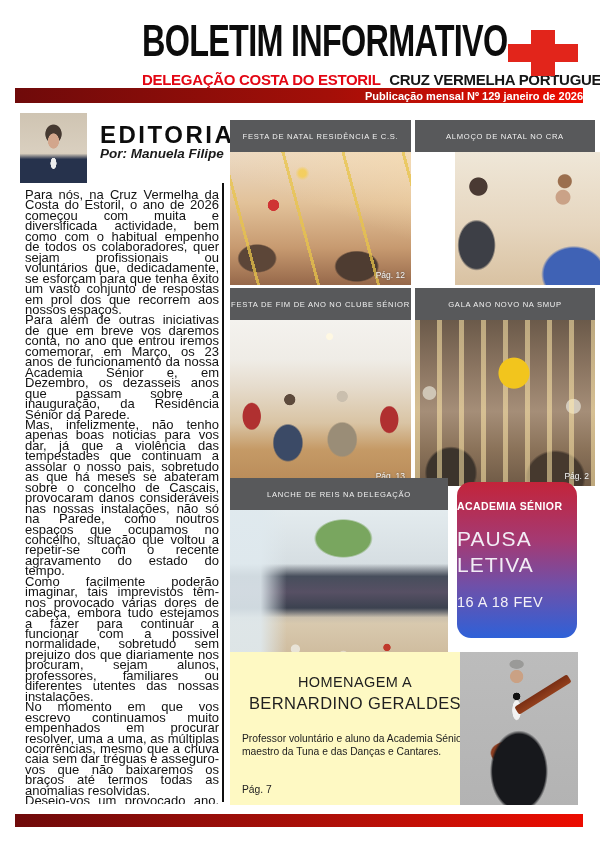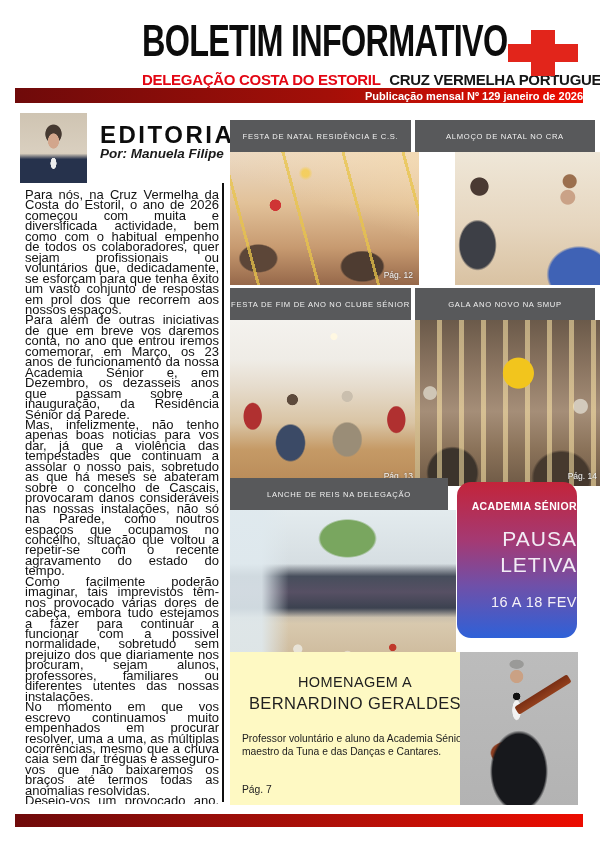--- a/index.html
+++ b/index.html
@@ -66,21 +66,21 @@
   .divider-v{position:absolute;left:222px;top:183px;width:2px;height:619px;background:#0f0f0f;}
 
   
   .card{position:absolute;margin:0;}
   .card-cap{
     height:32px;background:#58595b;color:#f1f1f1;
     font-size:7.6px;letter-spacing:.7px;
     display:flex;align-items:center;justify-content:center;
     text-transform:uppercase;white-space:nowrap;
   }
-  .card-photo{position:relative;width:100%;padding-left:8px;}
+  .card-photo{position:relative;width:100%;}
   .pag{
     position:absolute;right:6px;bottom:5px;color:#f5f5f5;font-size:8.5px;
     text-shadow:0 0 2px rgba(60,60,60,.8);
   }
   .pag-left{right:auto;left:8px;}
 
   .card1{left:230px;top:120px;width:181px;}
   .card1 .card-photo{height:133px;}
   .card2{left:415px;top:120px;width:180px;}
   .card2 .card-photo{height:133px;}
@@ -141,21 +141,21 @@
       radial-gradient(circle 7px at 30% 88%, #e8e3d7 60%, rgba(0,0,0,0) 72%),
       radial-gradient(circle 7px at 52% 92%, #e3d9c8 60%, rgba(0,0,0,0) 72%),
       radial-gradient(circle 6px at 72% 87%, #c0392b 55%, rgba(0,0,0,0) 68%),
       linear-gradient(180deg, rgba(0,0,0,0) 34%, #474e5c 42%, #575064 52%, #3c4250 62%, rgba(0,0,0,0) 68%),
       linear-gradient(180deg,#e3ebee 0%,#d6dee2 34%,#b9b4ac 62%,#d8c9ae 72%,#cbb697 100%);
   }
 
   
   .academia{
     position:absolute;left:457px;top:482px;width:120px;height:156px;
-    border-radius:14px;color:#fff;text-align:right;
+    border-radius:14px;color:#fff;text-align:left;
     background:linear-gradient(180deg,#c3243a 0%,#a43a74 38%,#7050a8 66%,#2e61d8 100%);
   }
   .academia .a-title{margin:18px 0 0;font-size:10.5px;font-weight:bold;letter-spacing:.4px;}
   .academia .a-big{margin:14px 0 0;font-size:21px;line-height:26px;font-weight:400;
     color:#f2ecf5;letter-spacing:1px;}
   .academia .a-dates{margin:16px 0 0;font-size:14.5px;color:#f4f1f7;letter-spacing:.5px;}
 
   
   .homage{position:absolute;left:230px;top:652px;width:348px;height:153px;background:#fef9c3;}
   .homage-titles{position:absolute;left:5px;top:22px;width:240px;text-align:center;color:#1f1f1f;}
@@ -238,21 +238,21 @@
   <figure class="card card3">
     <figcaption class="card-cap">FESTA DE FIM DE ANO NO CLUBE SÉNIOR</figcaption>
     <div class="card-photo photo-clube">
       <span class="pag">Pág. 13</span>
     </div>
   </figure>
 
   <figure class="card card4">
     <figcaption class="card-cap">GALA ANO NOVO NA SMUP</figcaption>
     <div class="card-photo photo-gala">
-      <span class="pag">Pág. 14</span>
+      <span class="pag">Pág. 2</span>
     </div>
   </figure>
 
   <figure class="card card5">
     <figcaption class="card-cap">LANCHE DE REIS NA DELEGAÇÃO</figcaption>
     <div class="card-photo photo-lanche">
       <span class="pag pag-left">Pág. 3</span>
     </div>
   </figure>
 

